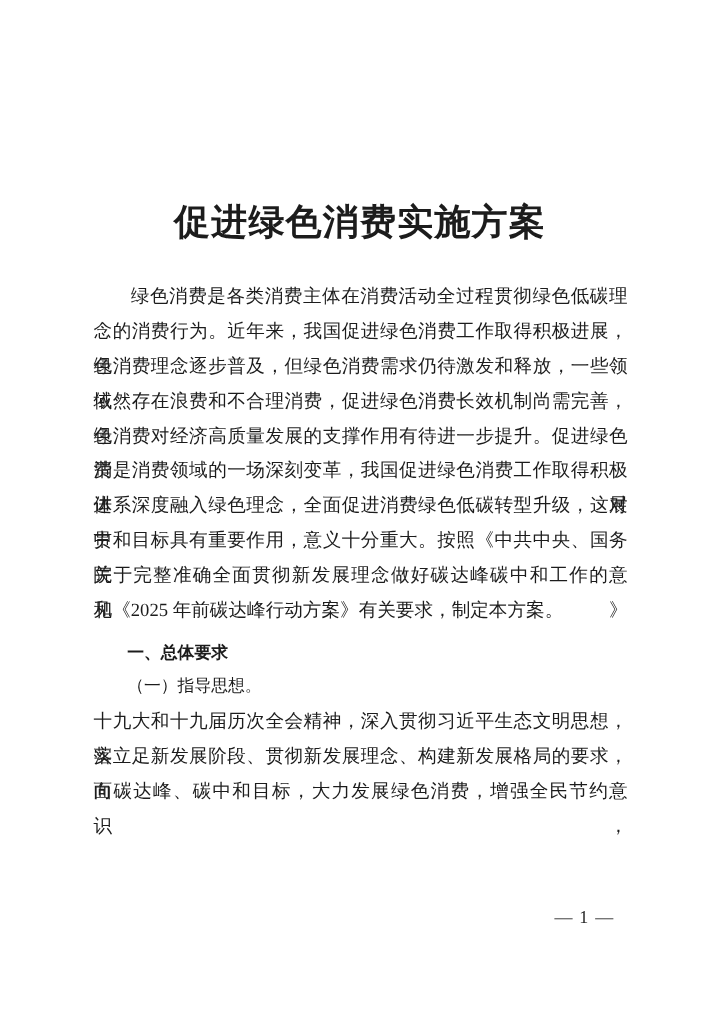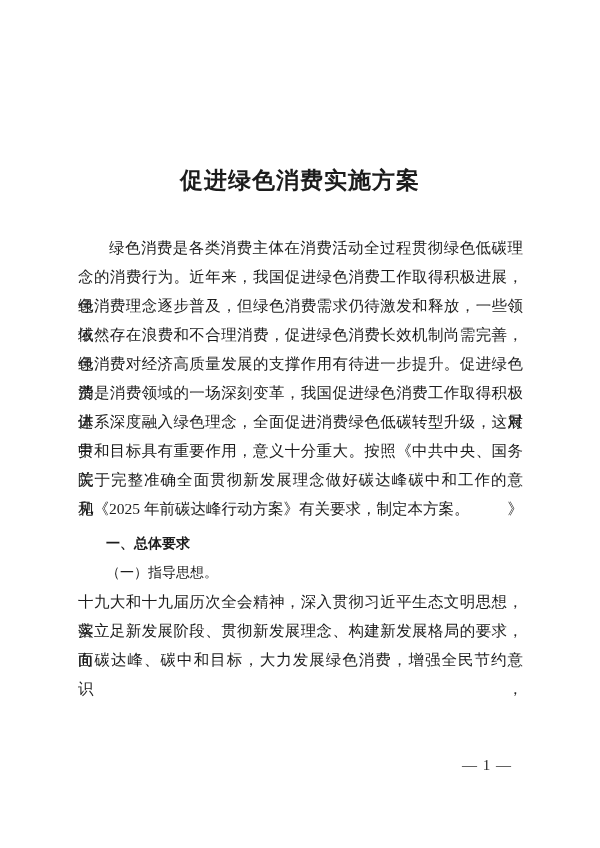--- a/index.html
+++ b/index.html
@@ -15,21 +15,21 @@
     overflow: hidden;
     font-family: "Liberation Serif", "DejaVu Serif", serif;
     color: #1c1c1c;
   }
   .doc-title {
     position: absolute;
     top: 165px;
     left: 0;
     width: 600px;
     text-align: center;
-    font-size: 23px;
+    font-size: 30px;
     font-weight: bold;
     letter-spacing: 1px;
     font-family: "Liberation Serif", "DejaVu Serif", serif;
   }
   .body-block {
     position: absolute;
     top: 233px;
     left: 78px;
     width: 445px;
   }

